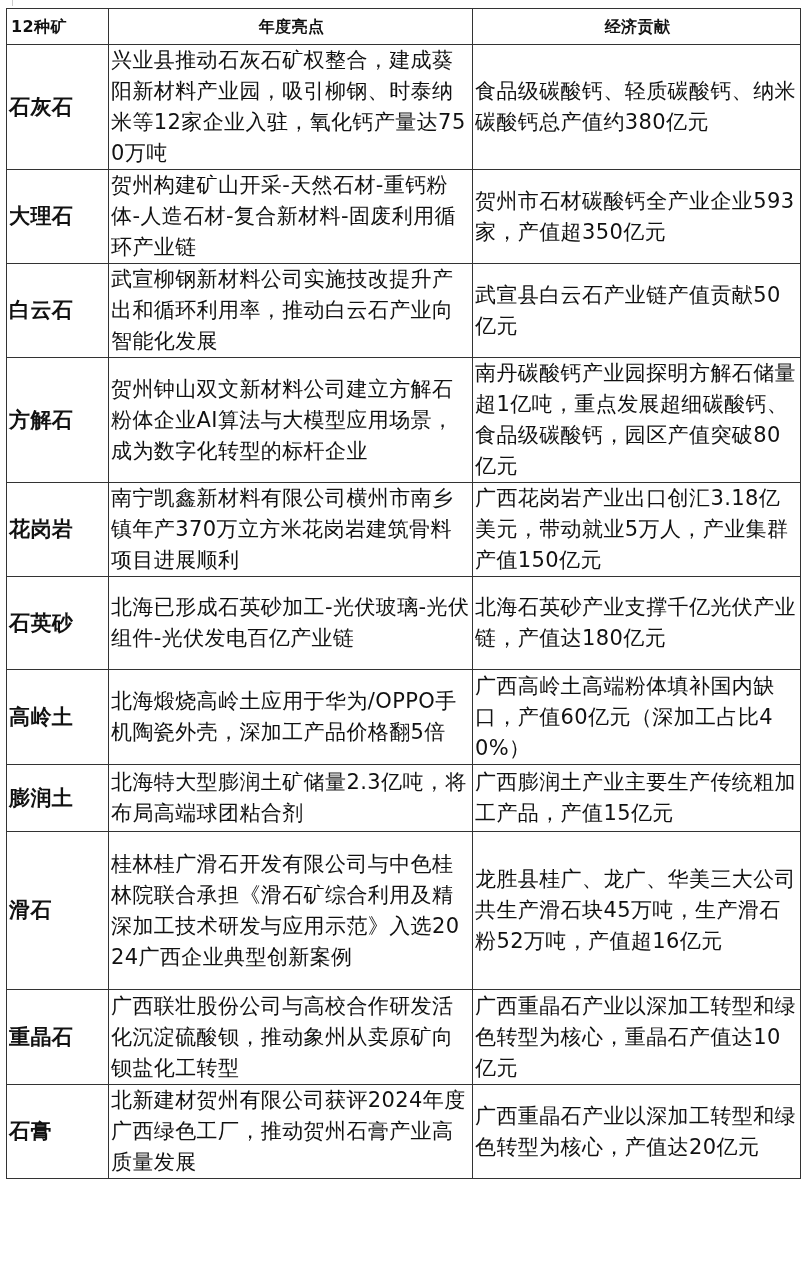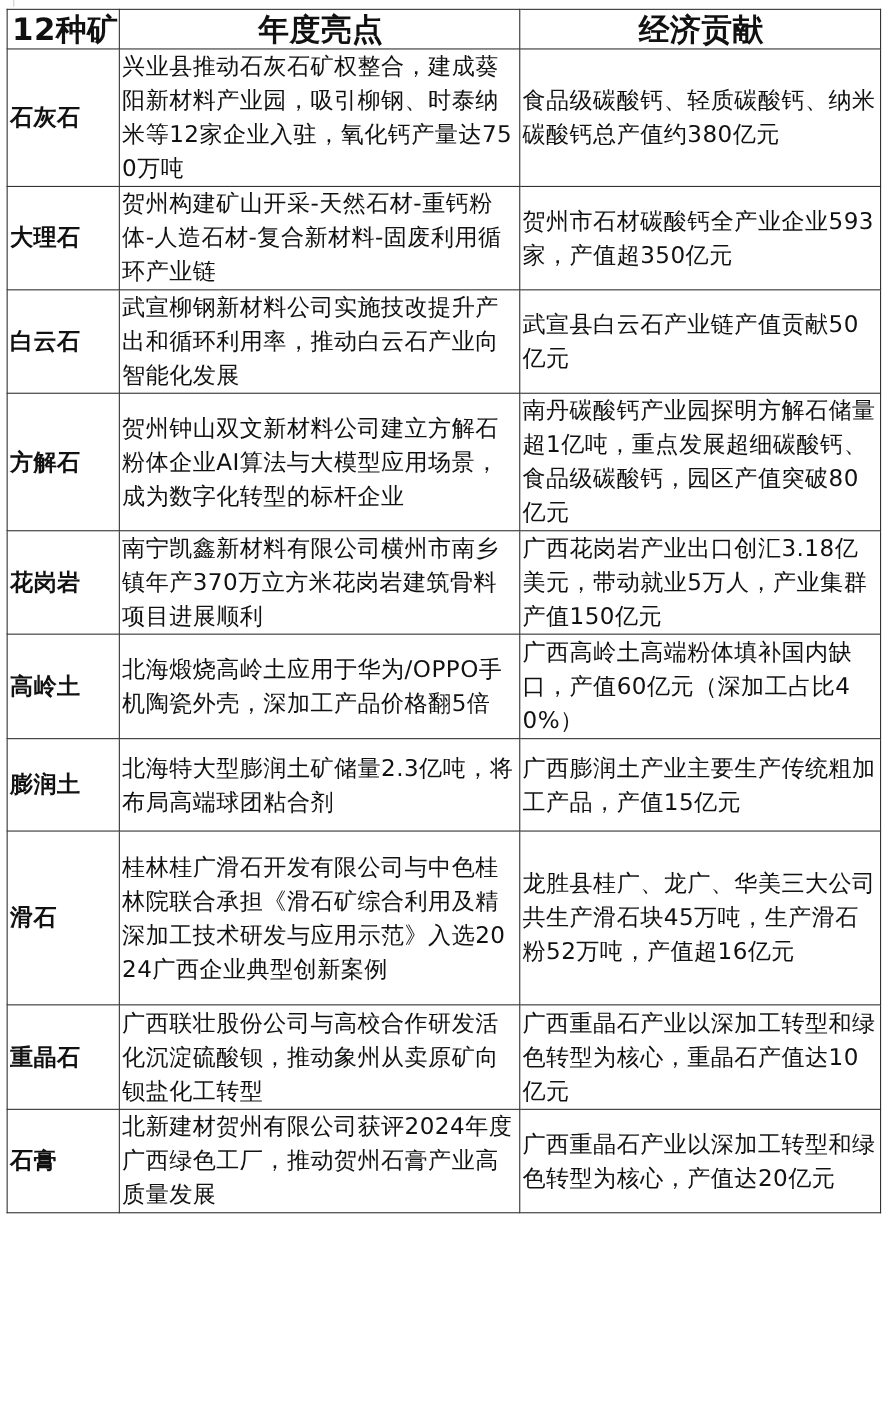--- a/index.html
+++ b/index.html
@@ -4,21 +4,21 @@
 <style>
   html, body { margin: 0; padding: 0; background: #ffffff; }
   body { width: 802px; height: 1276px; position: relative; overflow: hidden;
          font-family: "DejaVu Sans", "Liberation Sans", sans-serif; color: #111; }
   .topline { position: absolute; left: 0; top: 0; width: 802px; height: 8px; background: #fff; }
   .topline .tick { position: absolute; left: 12px; top: 0; width: 1px; height: 6px; background: #ccc; }
   table.grid { position: absolute; left: 6px; top: 8px; width: 794px; border-collapse: collapse;
                table-layout: fixed; }
   table.grid td, table.grid th { border: 1.5px solid #333; padding: 0 0 0 2px; vertical-align: middle;
                font-size: 21px; line-height: 31px; letter-spacing: 0.4px; word-break: break-all; }
-  table.grid th { font-weight: bold; text-align: center; height: 35px; font-size: 28px; }
+  table.grid th { font-weight: bold; text-align: center; height: 35px; font-size: 16px; }
   table.grid th.c0 { text-align: left; padding-left: 4px; }
   td.name { font-size: 24px; font-weight: bold; }
   td.txt { vertical-align: top; padding-top: 1px; }
   col.c0 { width: 102px; } col.c1 { width: 364px; } col.c2 { width: 328px; }
 </style>
 </head>
 <body>
 
 <div class="topline">
     <span class="tick"></span>
@@ -56,26 +56,31 @@
       <tr style="height: 125px;">
         <td class="name">方解石</td>
         <td class="txt">贺州钟山双文新材料公司建立方解石粉体企业AI算法与大模型应用场景，成为数字化转型的标杆企业</td>
         <td class="txt">南丹碳酸钙产业园探明方解石储量超1亿吨，重点发展超细碳酸钙、食品级碳酸钙，园区产值突破80亿元</td>
       </tr>
       <tr style="height: 92px;">
         <td class="name">花岗岩</td>
         <td class="txt">南宁凯鑫新材料有限公司横州市南乡镇年产370万立方米花岗岩建筑骨料项目进展顺利</td>
         <td class="txt">广西花岗岩产业出口创汇3.18亿美元，带动就业5万人，产业集群产值150亿元</td>
       </tr>
+      <tr style="height: 93px;">
+        <td class="name">石英砂</td>
+        <td class="txt">北海已形成石英砂加工-光伏玻璃-光伏组件-光伏发电百亿产业链</td>
+        <td class="txt">北海石英砂产业支撑千亿光伏产业链，产值达180亿元</td>
+      </tr>
       <tr style="height: 95px;">
         <td class="name">高岭土</td>
         <td class="txt">北海煅烧高岭土应用于华为/OPPO手机陶瓷外壳，深加工产品价格翻5倍</td>
         <td class="txt">广西高岭土高端粉体填补国内缺口，产值60亿元（深加工占比40%）</td>
       </tr>
-      <tr style="height: 84px;">
+      <tr style="height: 67px;">
         <td class="name">膨润土</td>
         <td class="txt">北海特大型膨润土矿储量2.3亿吨，将布局高端球团粘合剂</td>
         <td class="txt">广西膨润土产业主要生产传统粗加工产品，产值15亿元</td>
       </tr>
       <tr style="height: 158px;">
         <td class="name">滑石</td>
         <td class="txt">桂林桂广滑石开发有限公司与中色桂林院联合承担《滑石矿综合利用及精深加工技术研发与应用示范》入选2024广西企业典型创新案例</td>
         <td class="txt">龙胜县桂广、龙广、华美三大公司共生产滑石块45万吨，生产滑石粉52万吨，产值超16亿元</td>
       </tr>
       <tr style="height: 95px;">

